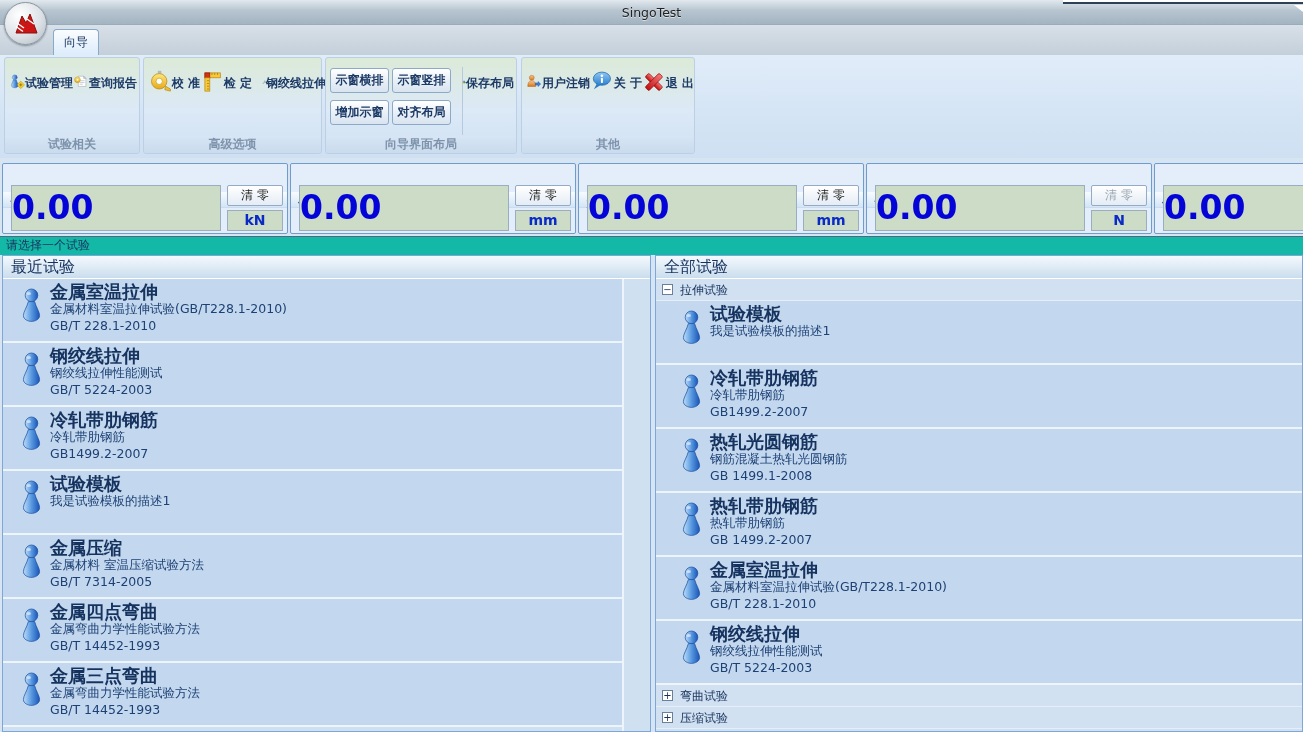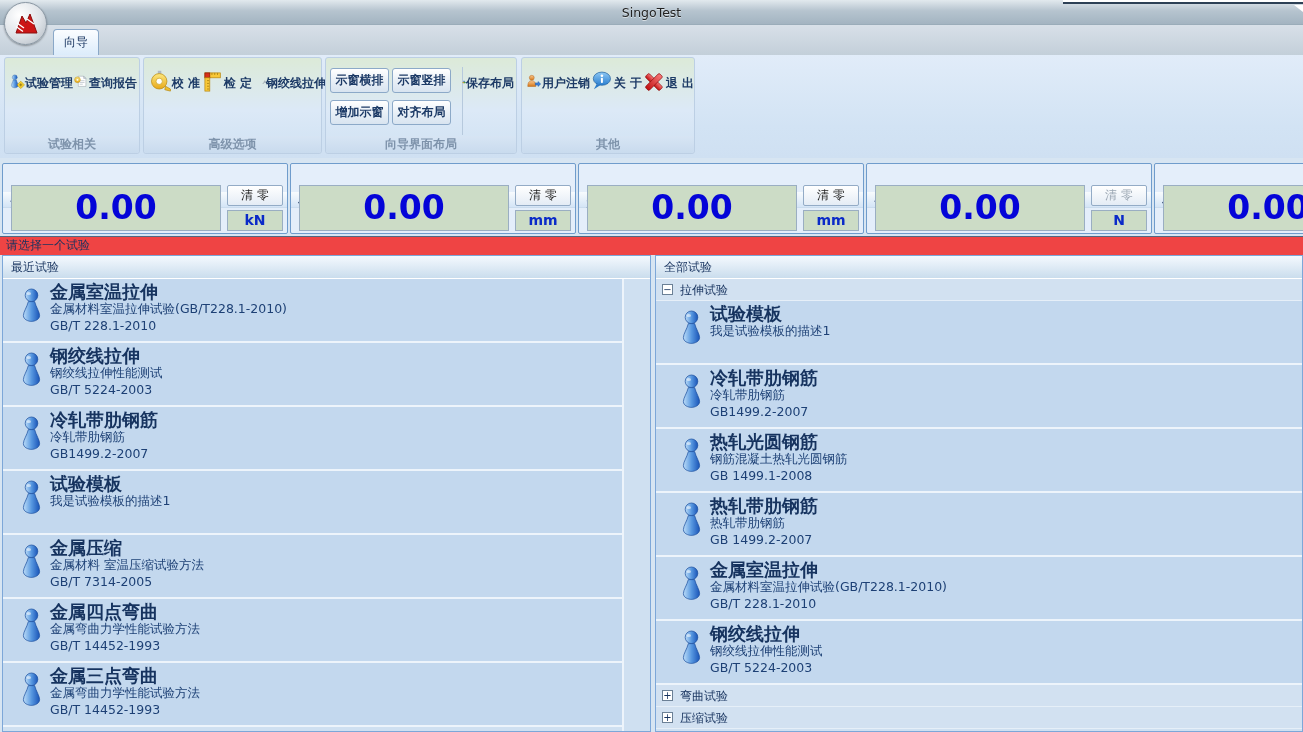--- a/index.html
+++ b/index.html
@@ -49,39 +49,39 @@
   
   #meters { position: absolute; left: 0; top: 0; width: 1303px; height: 732px; pointer-events: none; }
   .meter { position: absolute; top: 163px; width: 286px; height: 71px; pointer-events: auto;
     background: #e4eefa; border: 1px solid #6f9ccc; border-radius: 2px; }
   .meter-titlebar { position: relative; height: 16px;
     background: linear-gradient(#f8fbfe, #d4e5f6); border-bottom: 1px solid #cadcee; margin-top: 28px; }
   .meter-title { margin-left: 7px; font-size: 12px; color: #16325e; line-height: 17px; display: inline-block; }
   .meter-close { position: absolute; right: 6px; top: 2px; font-size: 11px; color: #44628c; line-height: 13px; }
   .meter-display { position: absolute; left: 8px; top: 21px; width: 210px; height: 46px;
     background: #ccdcc6; border: 1px solid #9aaec2;
-    font-weight: bold; font-size: 33px; color: #0404d8; text-align: center; line-height: 44px; }
+    font-weight: bold; font-size: 33px; color: #0404d8; line-height: 44px; }
   .meter-clear { position: absolute; left: 224px; top: 21px; width: 56px; height: 21px;
     background: linear-gradient(#ffffff, #e4ecf5); border: 1px solid #93abc6; border-radius: 2px;
     font-family: inherit; font-size: 12px; color: #222; }
   .meter-clear.disabled { color: #9aa6b2; }
   .meter-unit { position: absolute; left: 224px; top: 46px; width: 56px; height: 21px;
     background: #ccdcc6; border: 1px solid #9aaec2;
     font-weight: bold; font-size: 14px; color: #0a2ac8; text-align: center; line-height: 19px; }
   
   #prompt { position: absolute; left: 0; top: 236px; width: 1303px; height: 19px;
-    background: #ef4444; border-top: 1px solid #4e6882;
+    background: #14b8a6; border-top: 1px solid #4e6882;
     font-size: 12px; color: #16325e; line-height: 17px; padding-left: 6px; }
   
   .panel { position: absolute; top: 255px; height: 477px; border: 1px solid #7da7d8;
     background: #cfe0f1; overflow: hidden; }
   #left-panel { left: 2px; width: 649px; }
   #right-panel { left: 655px; width: 648px; }
   .panel-header { height: 23px; background: linear-gradient(#f4f9fe, #cadded);
-    border-bottom: 1px solid #ffffff; font-size: 12px; color: #16325e; line-height: 22px; padding-left: 8px; }
+    border-bottom: 1px solid #ffffff; font-size: 16px; color: #16325e; line-height: 22px; padding-left: 8px; }
   #left-list { position: absolute; left: 0; top: 23px; width: 619px; bottom: 0; }
   #left-track { position: absolute; right: 0; top: 23px; width: 28px; bottom: 0;
     background: #cfe0f1; border-left: 2px solid #edf4fb; }
   #right-list { position: absolute; left: 0; top: 23px; width: 100%; bottom: 0; }
   .test-item { position: relative; height: 64px; background: #c3d8ee; border-bottom: 2px solid #edf4fb;
     padding: 4px 8px 0 47px; }
   .pawn { position: absolute; left: 15px; top: 9px; }
   #right-list .test-item { padding-left: 54px; }
   #right-list .pawn { left: 22px; }
   .ti-title { font-weight: bold; font-size: 18px; color: #16335f; line-height: 17px; white-space: nowrap; }

